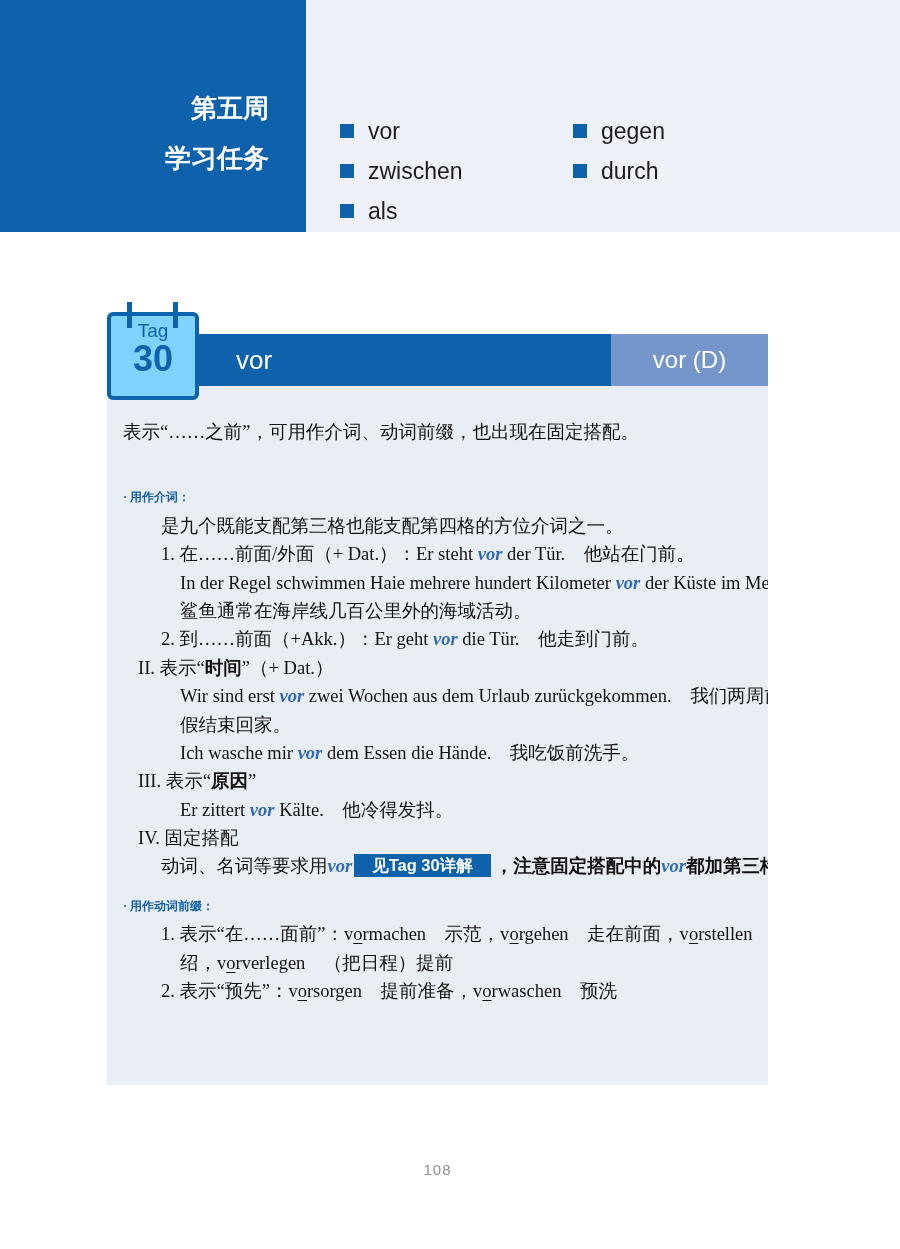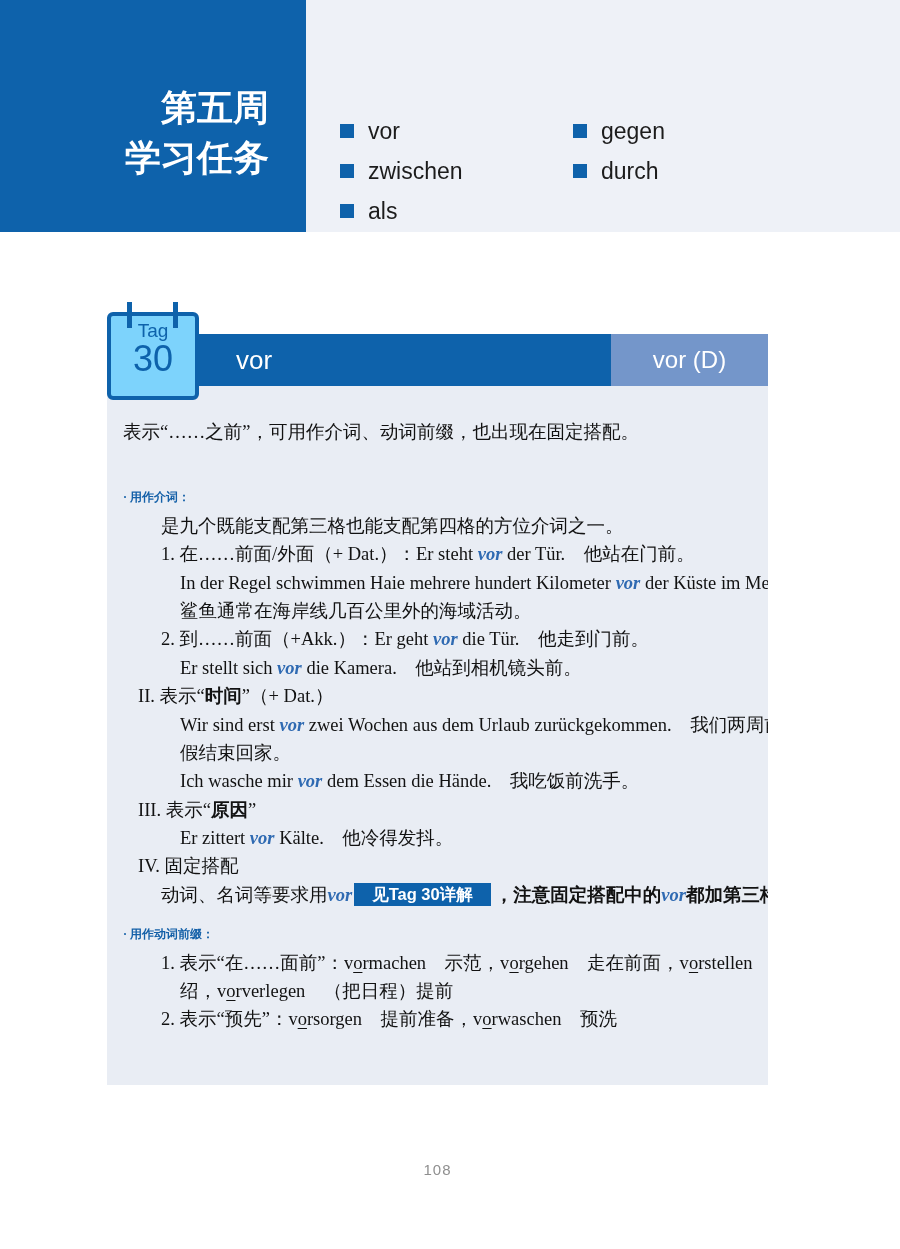--- a/index.html
+++ b/index.html
@@ -3,40 +3,40 @@
 <meta charset="utf-8">
 <style>
   * { margin:0; padding:0; box-sizing:border-box; }
   html,body { width:900px; height:1249px; background:#ffffff; position:relative;
     font-family:"Liberation Serif", serif; }
 
   
   .header { position:absolute; left:0; top:0; width:900px; height:232px; background:#eef1f7; }
   .header-blue { position:absolute; left:0; top:0; width:306px; height:232px; background:#0e62ab; }
   .week-title { position:absolute; top:83px; right:37px; text-align:right; color:#ffffff;
-    font-family:"Liberation Sans", sans-serif; font-weight:bold; font-size:36px; line-height:50px; }
+    font-family:"Liberation Sans", sans-serif; font-weight:bold; font-size:26px; line-height:50px; }
   .word-col { position:absolute; top:111px; }
   .word-col-1 { left:340px; }
   .word-col-2 { left:573px; }
   .word-item { display:flex; align-items:center; height:40px;
     font-family:"Liberation Sans", sans-serif; font-size:23px; color:#1c1c1c; }
   .bullet { width:14px; height:14px; background:#0e62ab; margin-right:14px; flex:0 0 auto; }
 
   
   .title-bar { position:absolute; left:198px; top:334px; width:570px; height:52px; display:flex; z-index:1; }
   .bar-dark { flex:0 0 413px; background:#0e62ab; color:#fff; display:flex; align-items:center;
     padding-left:38px; font-family:"Liberation Sans", sans-serif; font-size:26px; }
   .bar-light { flex:1 1 auto; background:#7496ca; color:#fff; display:flex; align-items:center;
     justify-content:center; font-family:"Liberation Sans", sans-serif; font-size:24px; }
   .day-card { position:absolute; left:107px; top:312px; width:92px; height:88px; background:#7dd3fc;
     border:4px solid #0e62ab; border-radius:6px; text-align:center; z-index:2; }
   .peg { position:absolute; top:-14px; width:5px; height:26px; background:#0e62ab; }
   .peg-1 { left:16px; } .peg-2 { left:62px; }
   .tag-label { font-family:"Liberation Sans", sans-serif; font-size:19px; color:#0e62ab; margin-top:4px; }
-  .day-number { font-family:"Liberation Sans", sans-serif; font-size:36px; font-weight:normal;
+  .day-number { font-family:"Liberation Sans", sans-serif; font-size:36px; font-weight:bold;
     color:#0e62ab; line-height:34px; }
 
   
   .content-box { position:absolute; left:107px; top:386px; width:661px; height:699px;
     background:#e9edf4; padding:32px 12px 0 16px; overflow:hidden; }
   .line { line-height:28.4px; height:28.4px; white-space:nowrap; font-size:18.5px; color:#121212; }
   .indent-1 { padding-left:15px; }
   .indent-2 { padding-left:38px; }
   .indent-3 { padding-left:57px; }
   .line-heading { color:#1460a8; font-weight:bold; font-size:12px; }
@@ -107,21 +107,20 @@
 
   <div class="content-box">
     <div>
         <div class="line indent-0"><span class="seg-n">表示“……之前”，可用作介词、动词前缀，也出现在固定搭配。</span></div>
         <div class="line indent-0 line-heading sp-lg"><span class="seg-n">· 用作介词：</span></div>
         <div class="line indent-2"><span class="seg-n">是九个既能支配第三格也能支配第四格的方位介词之一。</span></div>
         <div class="line indent-2"><span class="seg-n">1. 在……前面/外面（+ Dat.）：Er steht </span><span class="seg-v">vor</span><span class="seg-n"> der Tür.　他站在门前。</span></div>
         <div class="line indent-3"><span class="seg-n">In der Regel schwimmen Haie mehrere hundert Kilometer </span><span class="seg-v">vor</span><span class="seg-n"> der Küste im Meer.</span></div>
         <div class="line indent-3"><span class="seg-n">鲨鱼通常在海岸线几百公里外的海域活动。</span></div>
         <div class="line indent-2"><span class="seg-n">2. 到……前面（+Akk.）：Er geht </span><span class="seg-v">vor</span><span class="seg-n"> die Tür.　他走到门前。</span></div>
-        <div class="line indent-3"><span class="seg-n">Er stellt sich </span><span class="seg-v">vor</span><span class="seg-n"> die Kamera.　他站到相机镜头前。</span></div>
         <div class="line indent-1"><span class="seg-n">II. 表示“</span><span class="seg-b">时间</span><span class="seg-n">”（+ Dat.）</span></div>
         <div class="line indent-3"><span class="seg-n">Wir sind erst </span><span class="seg-v">vor</span><span class="seg-n"> zwei Wochen aus dem Urlaub zurückgekommen.　我们两周前才休</span></div>
         <div class="line indent-3"><span class="seg-n">假结束回家。</span></div>
         <div class="line indent-3"><span class="seg-n">Ich wasche mir </span><span class="seg-v">vor</span><span class="seg-n"> dem Essen die Hände.　我吃饭前洗手。</span></div>
         <div class="line indent-1"><span class="seg-n">III. 表示“</span><span class="seg-b">原因</span><span class="seg-n">”</span></div>
         <div class="line indent-3"><span class="seg-n">Er zittert </span><span class="seg-v">vor</span><span class="seg-n"> Kälte.　他冷得发抖。</span></div>
         <div class="line indent-1"><span class="seg-n">IV. 固定搭配</span></div>
         <div class="line indent-2"><span class="seg-n">动词、名词等要求用</span><span class="seg-v">vor</span><span class="seg-badge">见Tag 30详解</span><span class="seg-b">，注意固定搭配中的</span><span class="seg-bv">vor</span><span class="seg-b">都加第三格。</span></div>
         <div class="line indent-0 line-heading sp-sm"><span class="seg-n">· 用作动词前缀：</span></div>
         <div class="line indent-2"><span class="seg-n">1. 表示“在……面前”：v</span><span class="seg-u">o</span><span class="seg-n">rmachen　示范，v</span><span class="seg-u">o</span><span class="seg-n">rgehen　走在前面，v</span><span class="seg-u">o</span><span class="seg-n">rstellen　介</span></div>

